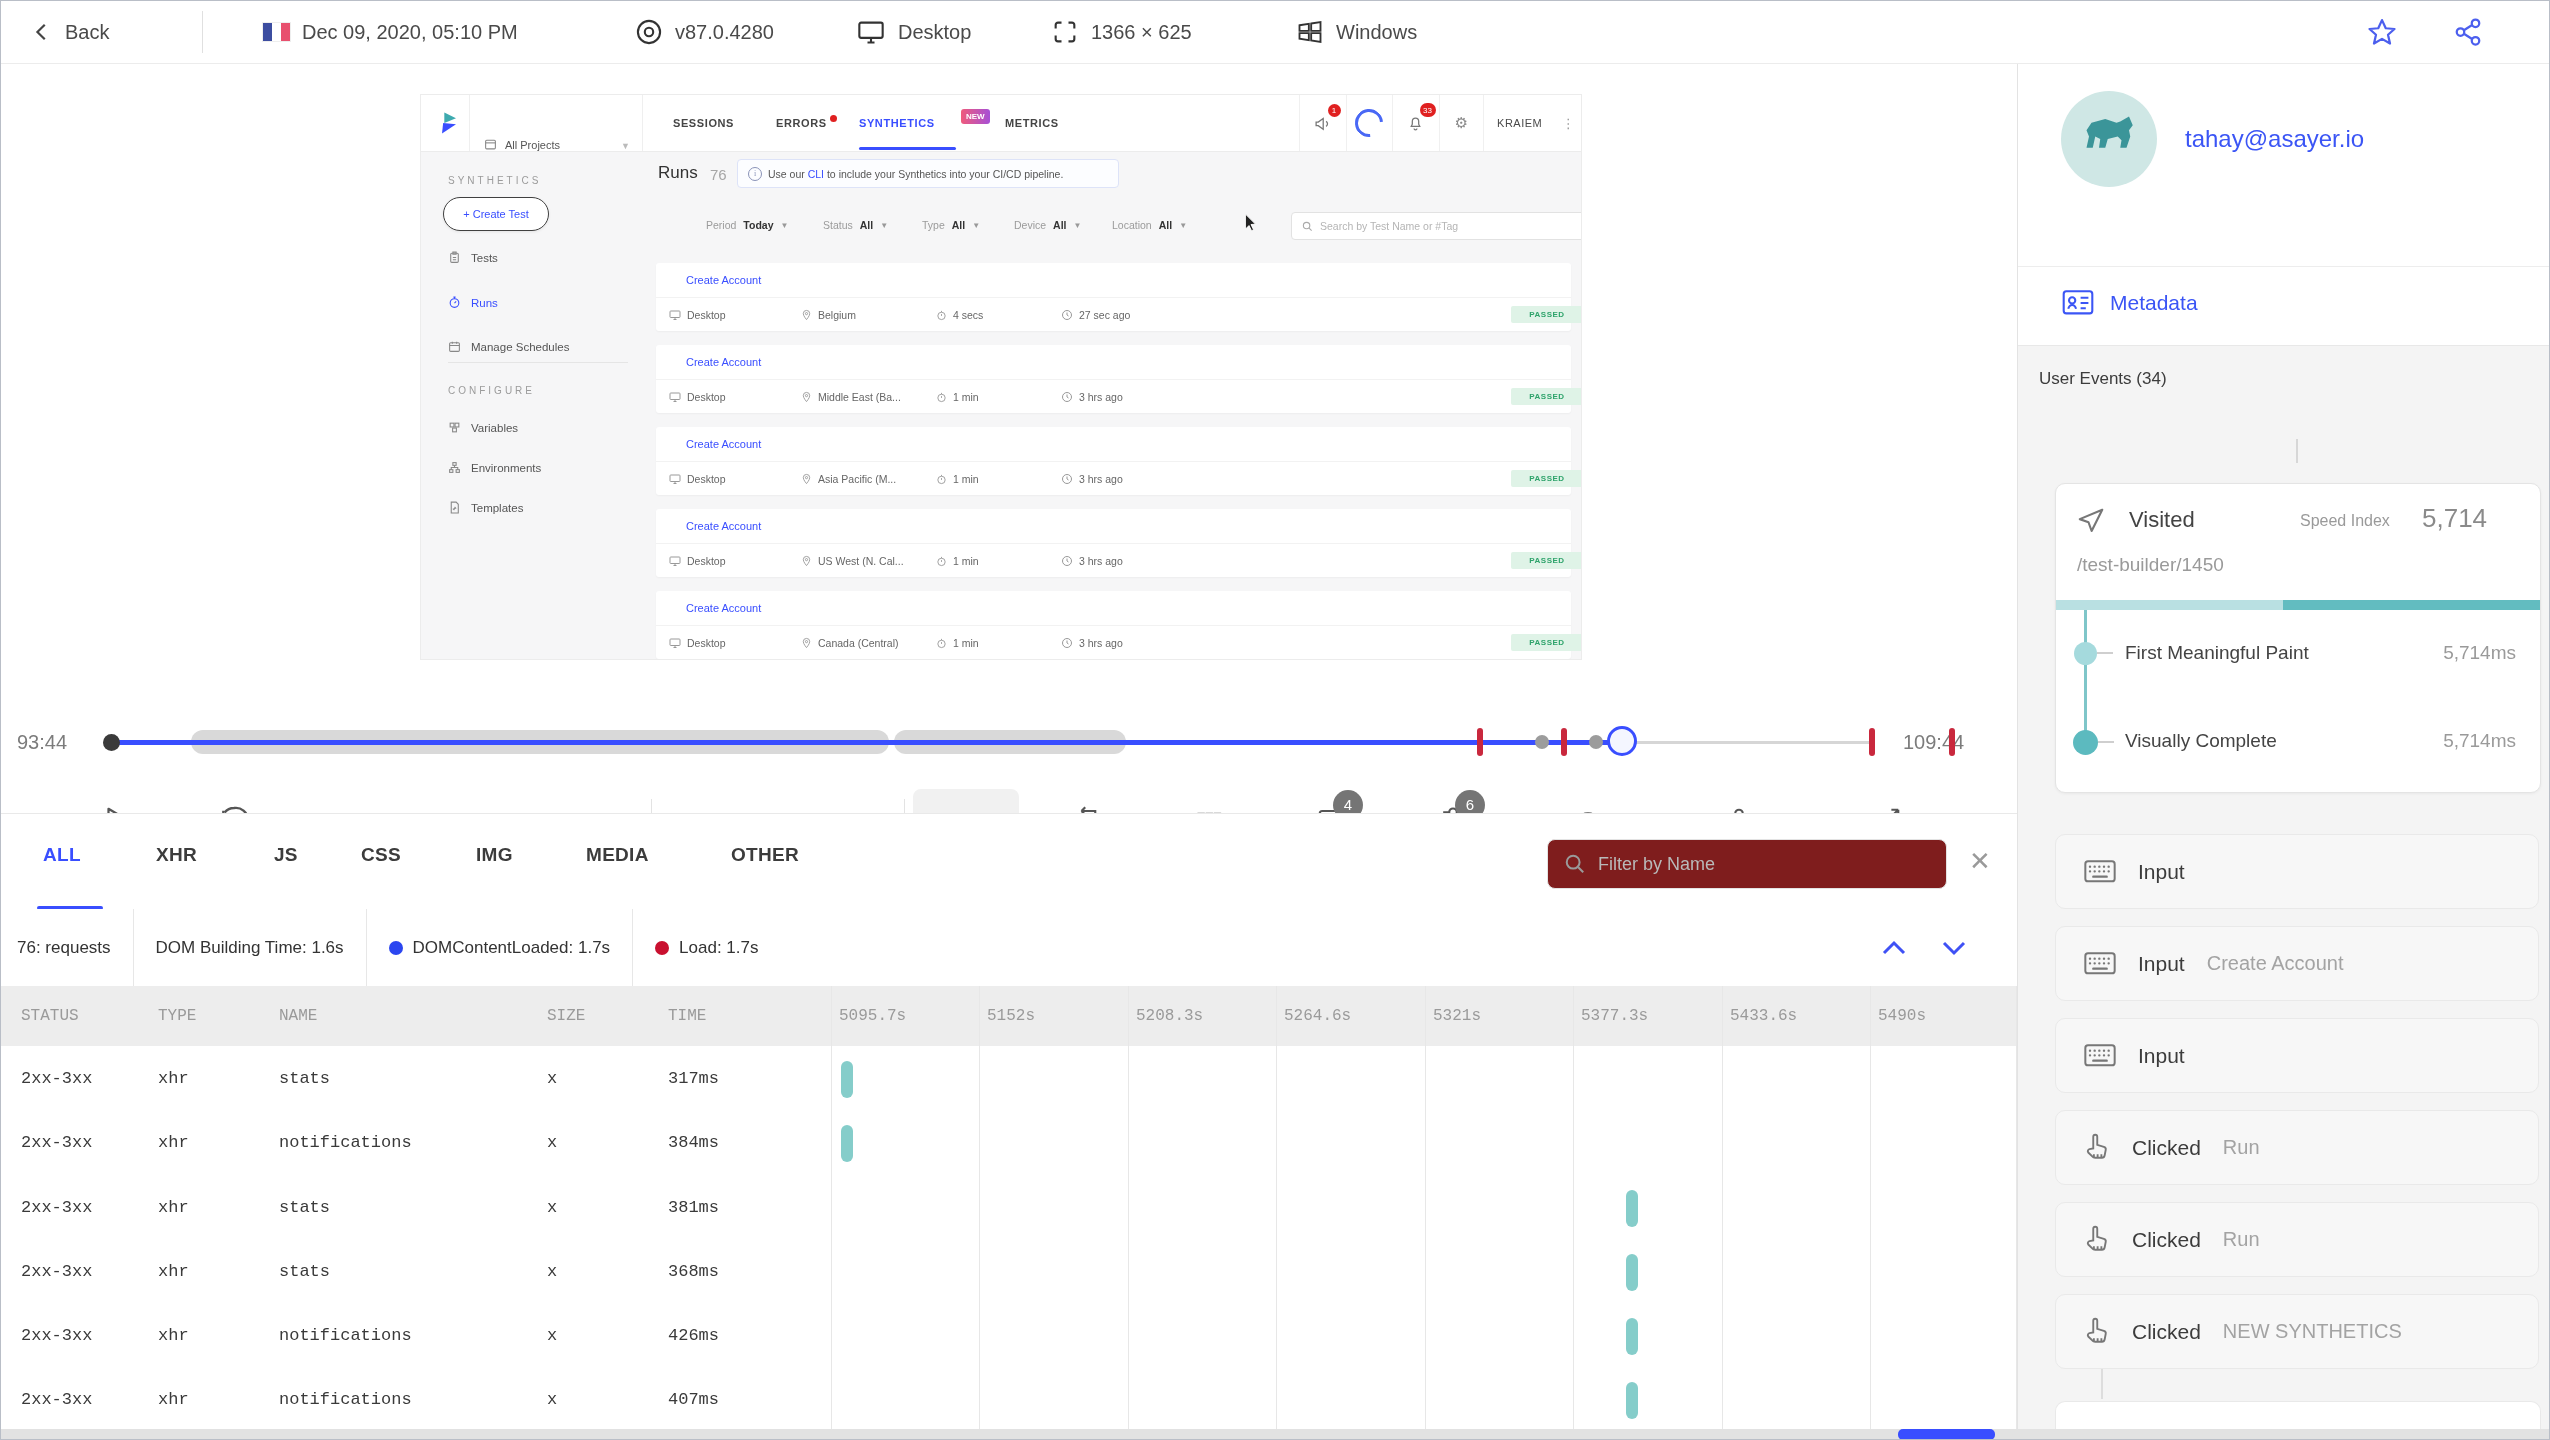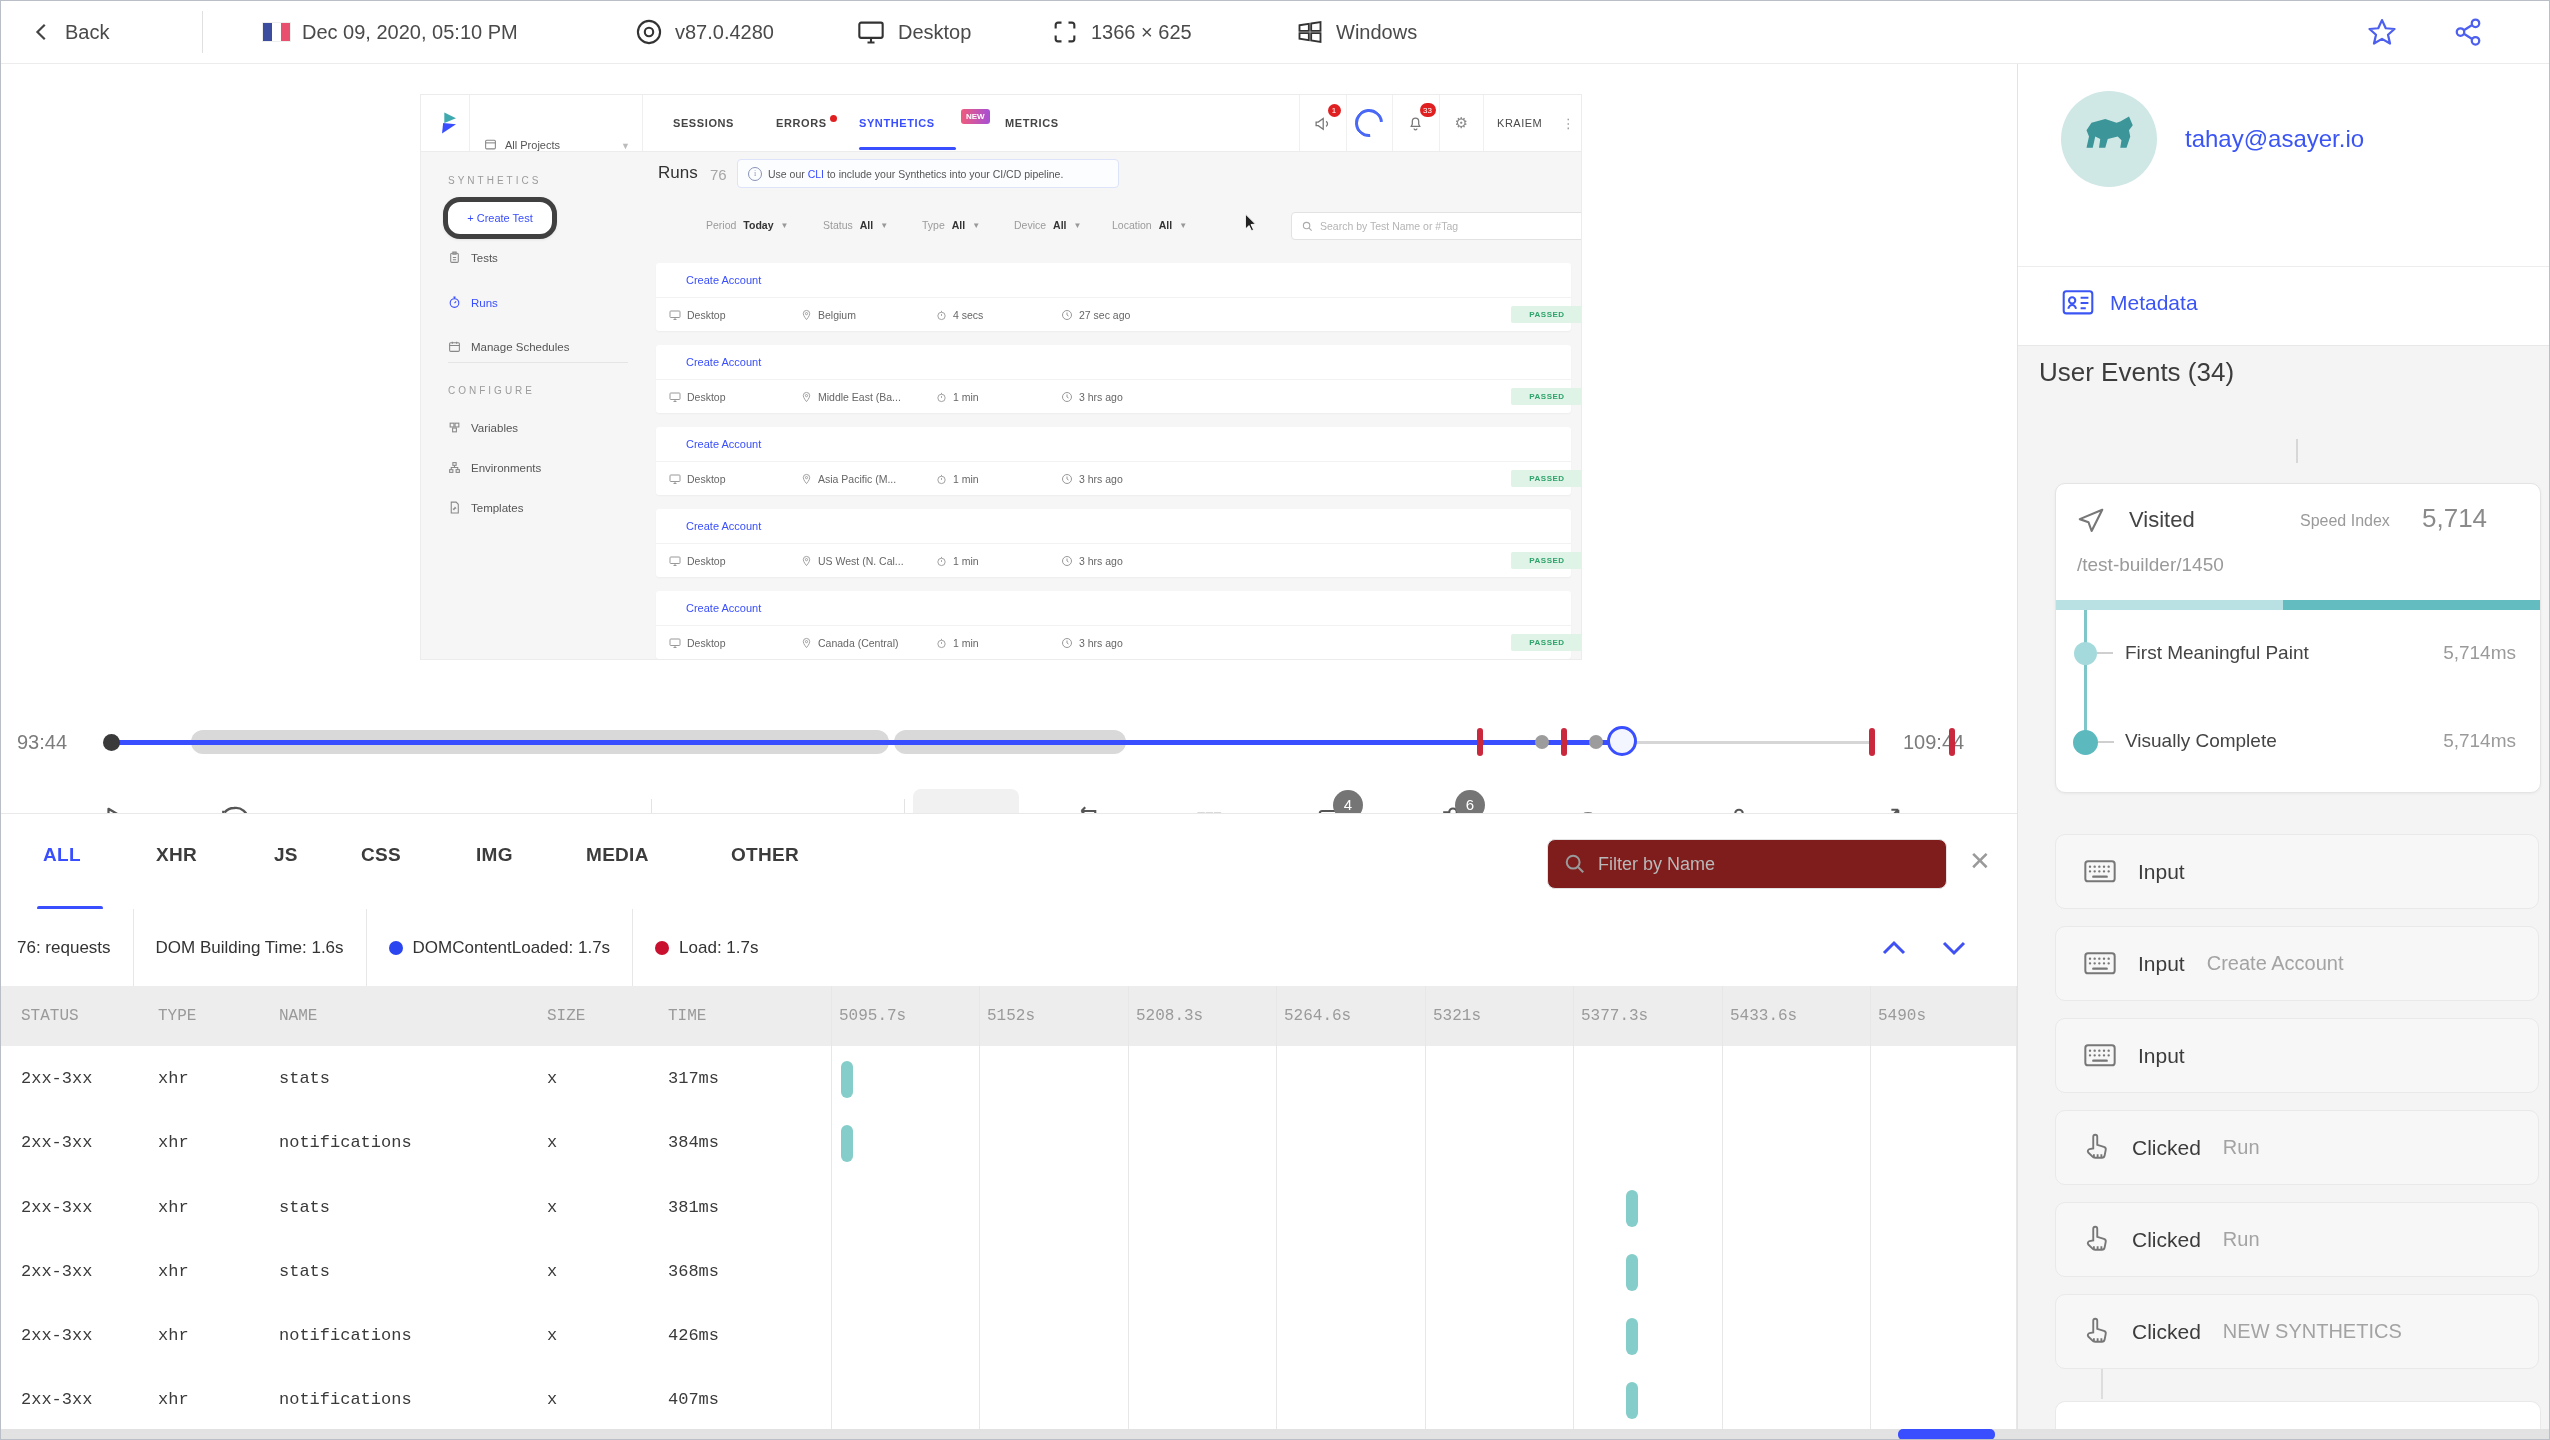--- a/index.html
+++ b/index.html
@@ -207,21 +207,21 @@
           <div style="width:72px;height:56px;border-left:1px solid #f0f0f0;display:flex;align-items:center;justify-content:center;color:#4a4a4a;font-size:11px;letter-spacing:.5px;cursor:pointer;">
             <span>KRAIEM</span>
           </div>
           <div style="width:26px;height:56px;display:flex;align-items:center;justify-content:center;color:#999;font-size:13px;cursor:pointer;">
             <span>⋮</span>
           </div>
         </div>
       </div>
 
       <div class="app-side-head" style="top:80px;">SYNTHETICS</div>
-      <div class="abs" style="left:22px;top:102px;width:104px;height:32px;background:#fff;border:5px solid #404040;border-radius:17px;box-shadow:0 1px 3px rgba(0,0,0,.08);display:flex;align-items:center;justify-content:center;color:#394eff;font-size:11px;cursor:pointer;">
+      <div class="abs" style="left:22px;top:102px;width:104px;height:32px;background:#fff;border:1px solid #404040;border-radius:17px;box-shadow:0 1px 3px rgba(0,0,0,.08);display:flex;align-items:center;justify-content:center;color:#394eff;font-size:11px;cursor:pointer;">
         <span>+ Create Test</span>
       </div>
       <div class="app-side-item" style="top:156px;">
         <svg width="13" height="13" viewBox="0 0 24 24" fill="none" stroke="#888" stroke-width="2">
             <rect x="5" y="4" width="14" height="17" rx="2"></rect>
             <path d="M9 2h6v4H9zM9 12h6M9 16h6"></path>
           </svg>
         <span>Tests</span>
       </div>
       <div class="app-side-item" style="top:201px;color:#394eff;">
@@ -742,21 +742,21 @@
       <div class="abs" style="left:44px;top:227px;display:flex;align-items:center;gap:16px;cursor:pointer;">
         <svg width="32" height="26" viewBox="0 0 24 20" fill="none" stroke="#3b55f5" stroke-width="1.6">
           <rect x="1" y="1" width="22" height="17" rx="2"></rect>
             <circle cx="7.5" cy="8" r="2.4"></circle>
             <path d="M4.5 14.5c.5-2 1.6-3 3-3s2.5 1 3 3M14 6h6M14 10h6M14 14h4"></path>
         </svg>
         <span style="font-size:21px;color:#3b55f5;">Metadata</span>
       </div>
     </div>
 
-    <span class="abs" style="left:21px;top:294px;font-size:26px;color:#3c3c3c;">User Events (34)</span>
+    <span class="abs" style="left:21px;top:306px;font-size:17px;color:#3c3c3c;">User Events (34)</span>
 
     <div class="abs" style="left:278px;top:376px;width:2px;height:24px;background:#d7d7d7;"></div>
 
     <div class="visited-card">
       <span class="abs" style="left:20px;top:22px;">
         <svg width="30" height="30" viewBox="0 0 24 24" fill="none" stroke="#777" stroke-width="1.7" stroke-linejoin="round">
             <path d="M21 3 3 10.5l7 2.5 2.5 7z"></path>
           </svg>
       </span>
       <span class="abs" style="left:73px;top:23px;font-size:22px;color:#444;">Visited</span>

